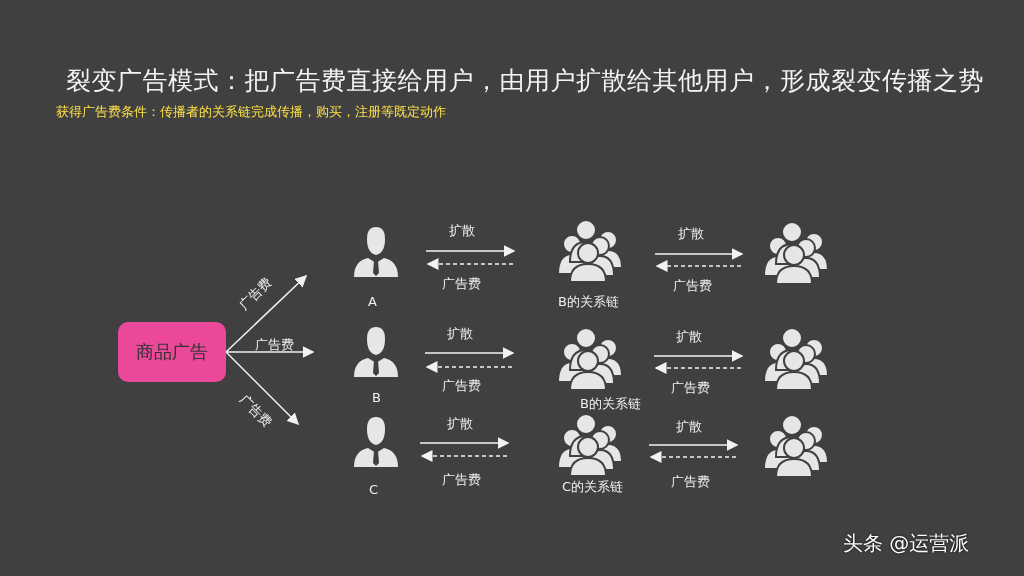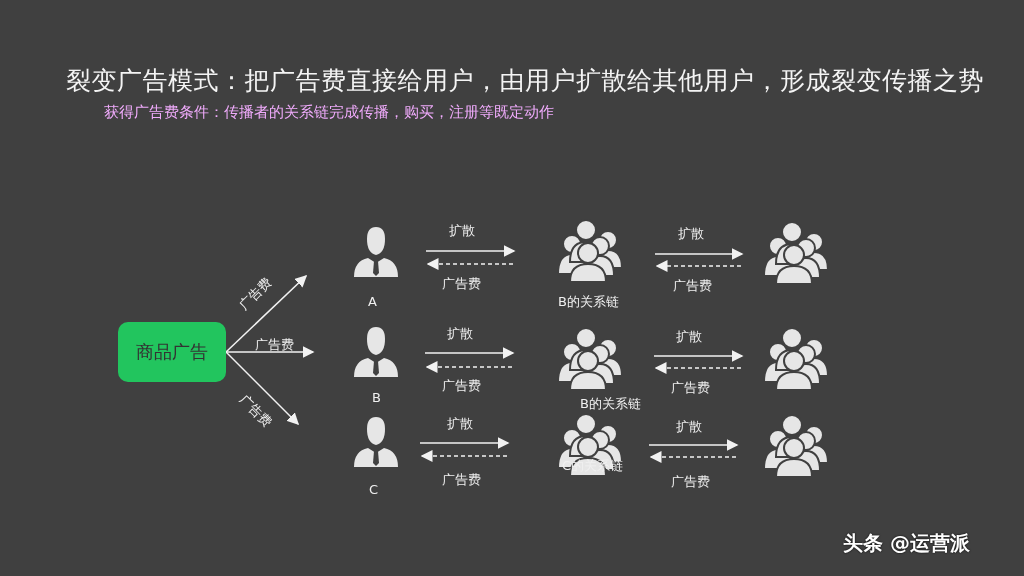--- a/index.html
+++ b/index.html
@@ -1,25 +1,25 @@
 <!DOCTYPE html>
 <html><head>
 <meta charset="utf-8">
 <style>
   html,body{margin:0;padding:0;}
   body{width:1024px;height:576px;background:#404040;position:relative;overflow:hidden;
        font-family:"DejaVu Sans","Liberation Sans",sans-serif;color:#f2f2f2;}
   .title{position:absolute;left:66px;top:48px;font-size:25px;letter-spacing:0.5px;color:#f4f4f4;white-space:nowrap;margin-top:16px;}
-  .subtitle{position:absolute;left:56px;top:103px;font-size:15px;color:#f0abfc;white-space:nowrap;margin-left:48px;}
-  .product{position:absolute;left:118px;top:322px;width:108px;height:60px;background:#22c55e;border-radius:10px;
+  .subtitle{position:absolute;left:56px;top:103px;font-size:13px;color:#fde047;white-space:nowrap;}
+  .product{position:absolute;left:118px;top:322px;width:108px;height:60px;background:#ec4899;border-radius:10px;
            color:#333;font-size:18px;display:flex;align-items:center;justify-content:center;}
   svg.lines{position:absolute;left:0;top:0;}
   .lbl{position:absolute;font-size:13px;color:#f0f0f0;white-space:nowrap;}
   .icon{position:absolute;}
-  .watermark{position:absolute;left:843px;top:530px;font-size:20px;font-weight:bold;color:#fff;white-space:nowrap;
+  .watermark{position:absolute;left:843px;top:530px;font-size:20px;font-weight:normal;color:#fff;white-space:nowrap;
              text-shadow:0 0 2px #000;}
 </style>
 </head>
 <body>
 
 <div class="title">裂变广告模式：把广告费直接给用户，由用户扩散给其他用户，形成裂变传播之势</div>
 <div class="subtitle">获得广告费条件：传播者的关系链完成传播，购买，注册等既定动作</div>
 
 <svg class="lines" width="1024" height="576">
   <defs>
@@ -149,21 +149,21 @@
     <circle cx="16" cy="26" r="9"></circle>
       <path d="M2 56 Q2 36 16 36 Q30 36 30 56z"></path>
     <circle cx="30" cy="12" r="10"></circle>
       <path d="M14 44 Q14 24 30 24 Q46 24 46 44z"></path>
     <circle cx="44" cy="28" r="9"></circle>
       <path d="M30 58 Q30 38 44 38 Q58 38 58 58z"></path>
     <circle cx="32" cy="35" r="10"></circle>
       <path d="M14 64 Q14 46 32 46 Q50 46 50 64z"></path>
   </g>
 </svg>
-<div class="lbl" style="left:562px;top:457px">C的关系链</div>
+<div class="lbl" style="left:562px;top:478px">C的关系链</div>
 <div class="lbl" style="left:676px;top:418px">扩散</div>
 <div class="lbl" style="left:671px;top:473px">广告费</div>
 <svg class="icon" style="left:762px;top:413px" width="72" height="64" viewBox="0 0 72 64">
   <g fill="#e6e6e6" stroke="#404040" stroke-width="2">
     <circle cx="52" cy="22" r="9"></circle>
       <path d="M38 50 Q38 32 52 32 Q66 32 66 50z"></path>
     <circle cx="16" cy="26" r="9"></circle>
       <path d="M2 56 Q2 36 16 36 Q30 36 30 56z"></path>
     <circle cx="30" cy="12" r="10"></circle>
       <path d="M14 44 Q14 24 30 24 Q46 24 46 44z"></path>

